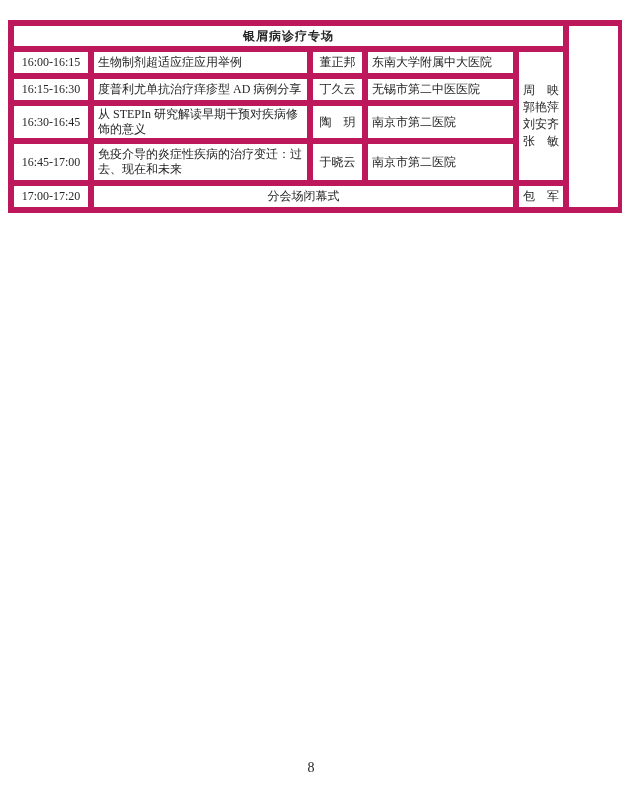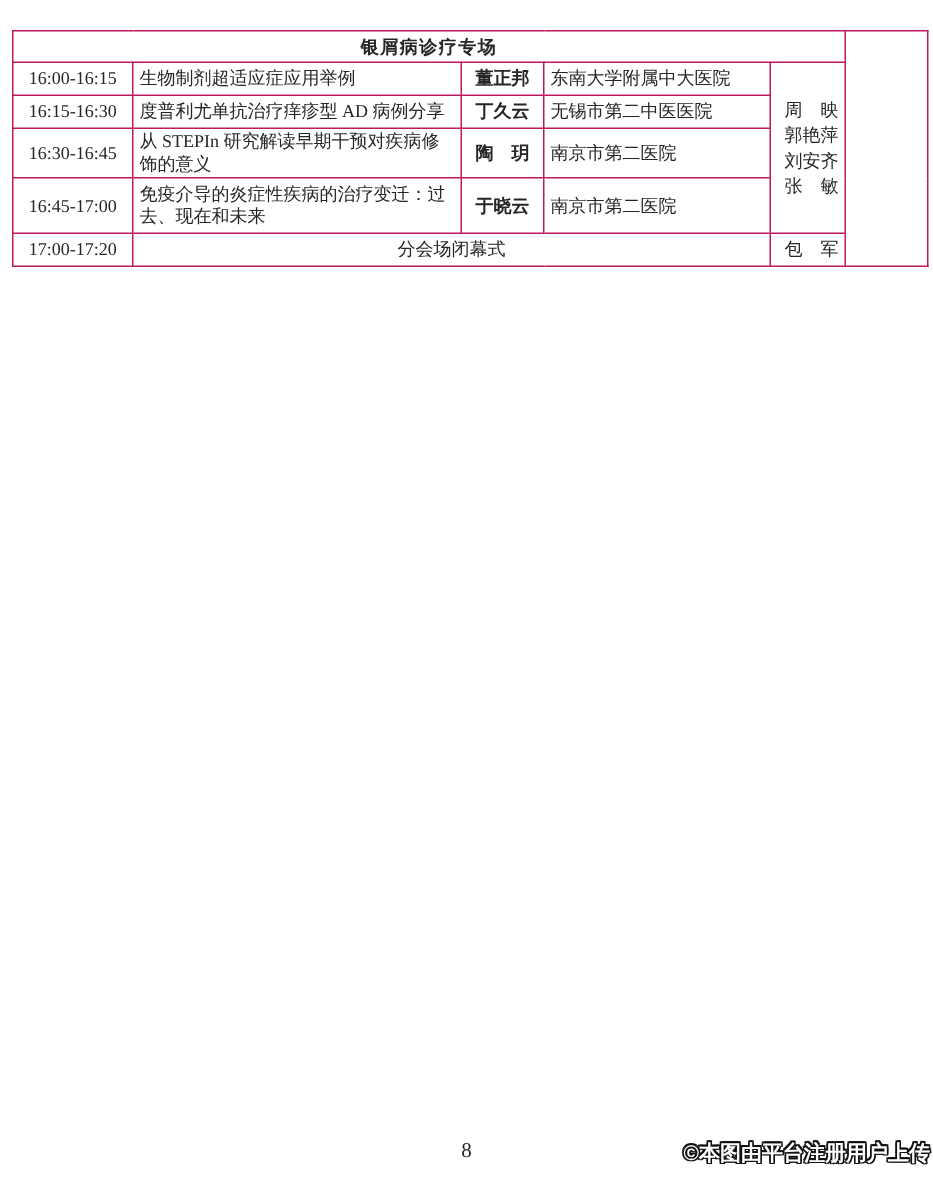--- a/index.html
+++ b/index.html
@@ -18,21 +18,21 @@
   }
   table.schedule {
     position: absolute;
     left: 8px;
     top: 20px;
     width: 610px;
     border-collapse: collapse;
     table-layout: fixed;
   }
   table.schedule td {
-    border: 1px solid #be185d;
+    border: 6px solid #be185d;
     font-size: 12px;
     line-height: 15px;
     color: #262626;
     padding: 1px 4px;
     vertical-align: middle;
     overflow: hidden;
   }
   td.session-header {
     font-weight: bold;
     font-size: 13px;
@@ -46,21 +46,20 @@
     white-space: nowrap;
   }
   td.topic-cell {
     text-align: left;
     padding-left: 6px;
     padding-right: 6px;
   }
   td.speaker-cell {
     text-align: center;
     padding: 1px 2px;
-    font-weight: bold;
   }
   td.hospital-cell {
     text-align: left;
     padding-left: 6px;
   }
   td.moderator-cell {
     text-align: right;
     padding: 1px 2px;
   }
   td.moderator-cell .mod-line {
@@ -158,15 +157,14 @@
       <tr class="r-short">
         <td class="time-cell">17:00-17:20</td>
         <td class="closing-cell" colspan="3">分会场闭幕式</td>
         <td class="moderator-cell">包　军</td>
       </tr>
     </tbody>
   </table>
 
   <div class="page-number">8</div>
 
-  <div class="watermark">©本图由平台注册用户上传</div>
 
 </div>
 
 </body></html>

